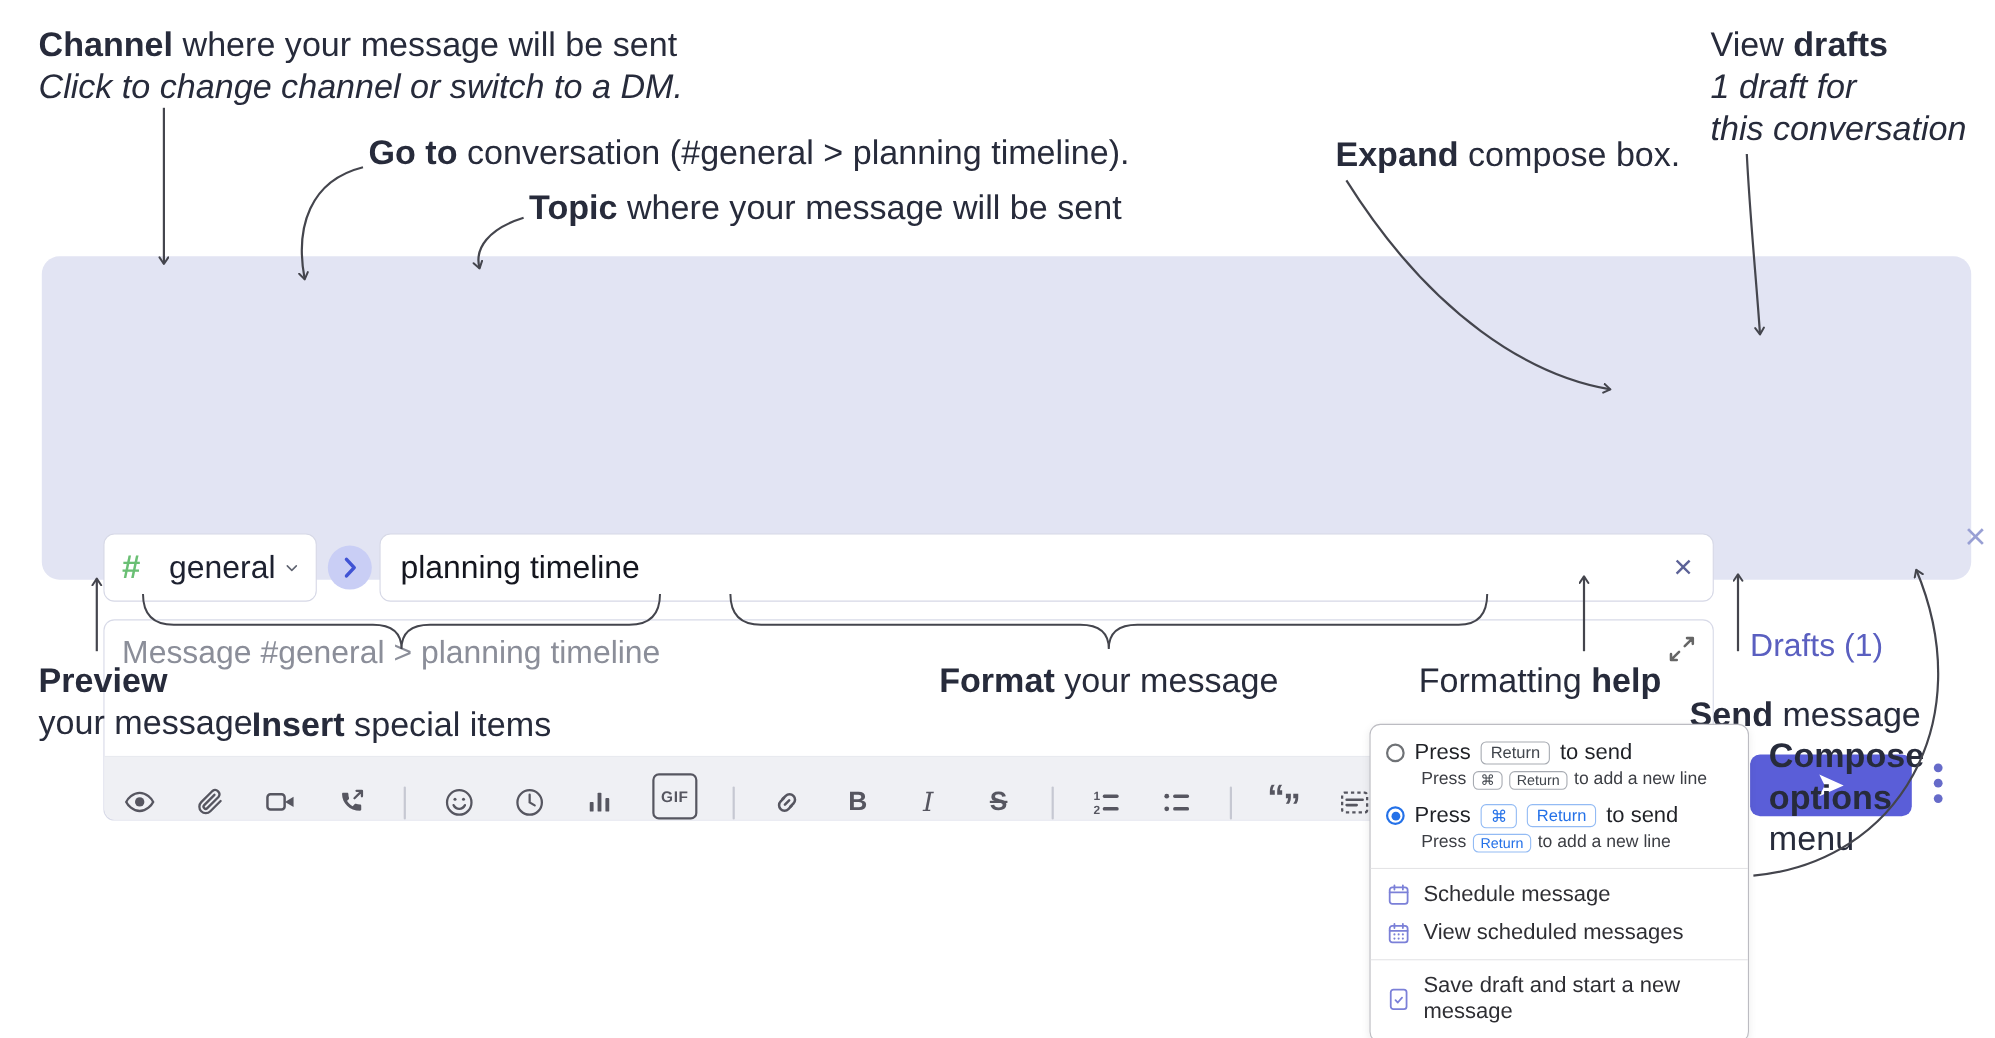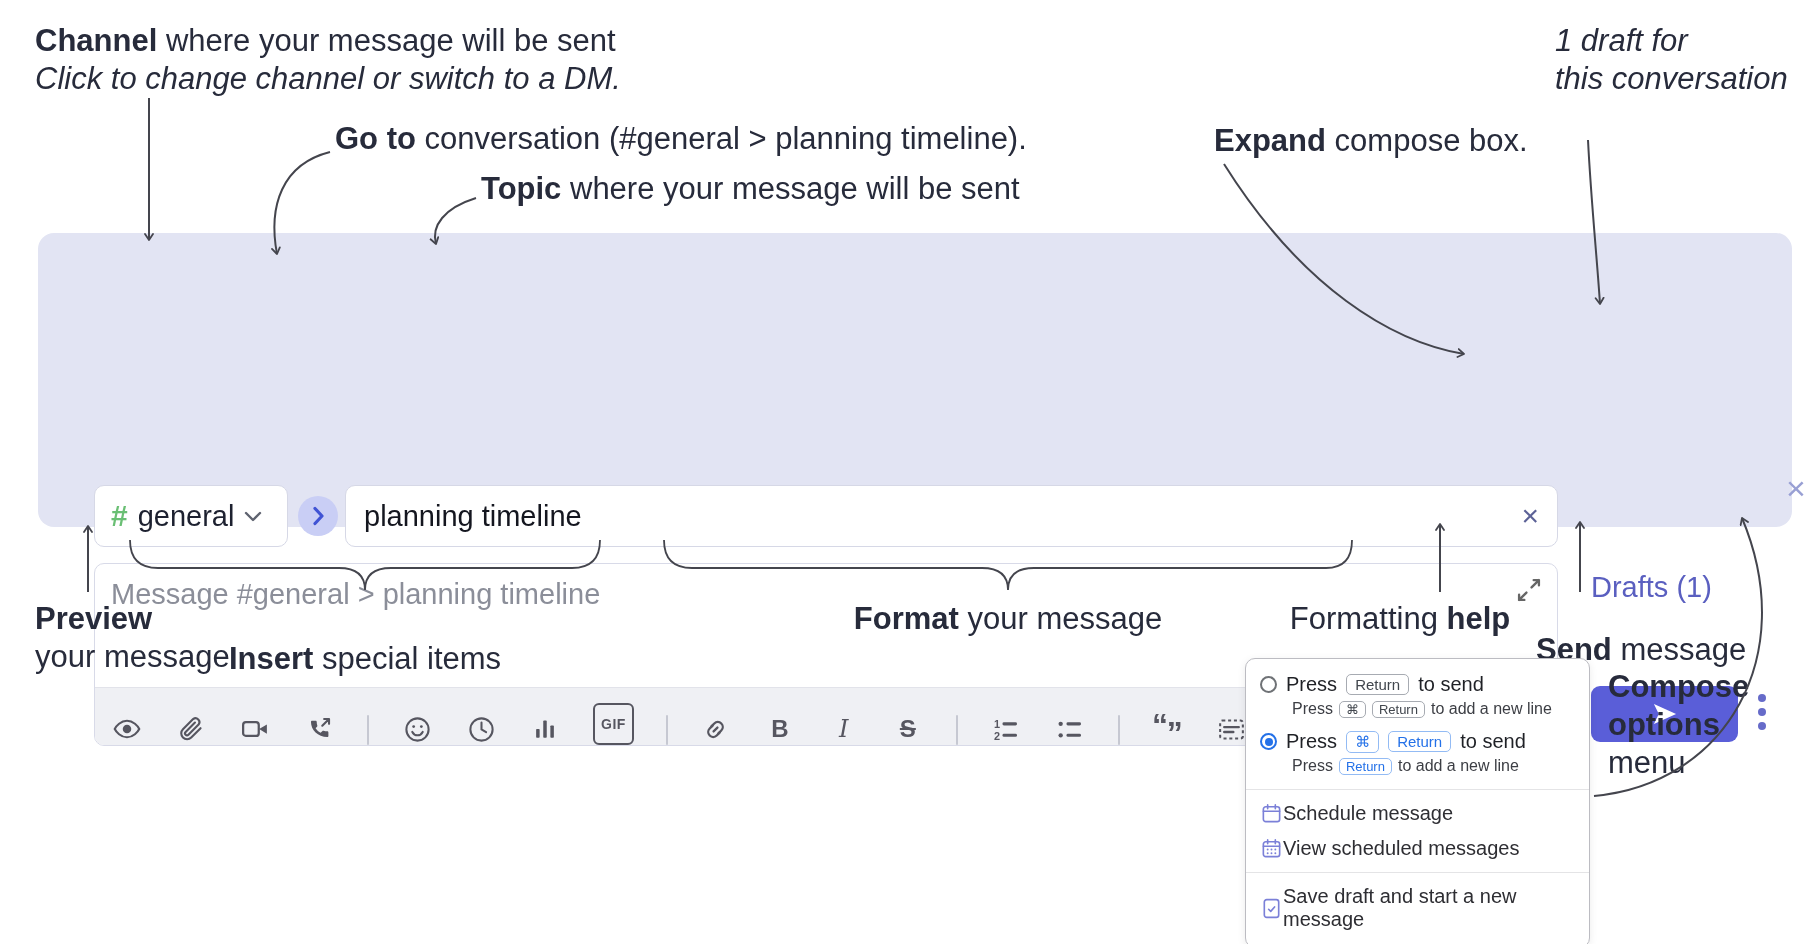--- a/index.html
+++ b/index.html
@@ -9,21 +9,21 @@
   .note{font-size:31px;line-height:38px;color:#272b3b;white-space:nowrap;}
   .note b{font-weight:700;}
   .it{font-style:italic;}
   .ctr{text-align:center;}
 
   
   .compose{left:38px;top:233px;width:1754px;height:294px;background:#e2e4f3;border-radius:16px;}
   .pill{left:56px;top:252px;width:194px;height:62px;background:#fff;border:1.5px solid #d6d8e6;border-radius:10px;
         display:flex;align-items:center;gap:10px;padding:0 16px;box-sizing:border-box;}
   .hash{color:#6abf74;font-weight:700;font-size:30px;}
-  .chname{color:#1d2130;font-size:29px;}
+  .chname{color:#1d2130;font-size:29px;margin-left:16px;}
   .goto-circle{left:260px;top:263px;width:40px;height:40px;border-radius:50%;background:#c9cef5;
         display:flex;align-items:center;justify-content:center;}
   .topic{left:307px;top:252px;width:1213px;height:62px;background:#fff;border:1.5px solid #d6d8e6;border-radius:10px;
         display:flex;align-items:center;padding:0 18px;box-sizing:border-box;}
   .topic-text{font-size:29px;color:#14161f;flex:1;}
   .xclear{color:#5c6297;font-size:30px;line-height:30px;cursor:default;}
   .xclose{left:1748px;top:238px;color:#99a0d4;font-size:34px;line-height:34px;}
   .msgbox{left:56px;top:330px;width:1464px;height:183px;background:#fff;border:1.5px solid #d8dae8;border-radius:10px;box-sizing:border-box;}
   .placeholder{left:16px;top:14px;font-size:29px;color:#8b8e99;}
   .expand-ic{right:14px;top:12px;}
@@ -51,21 +51,21 @@
         box-shadow:0 2px 8px rgba(0,0,0,0.08);padding:10px 0;box-sizing:border-box;font-size:20px;color:#1f2126;}
   .mrow{display:flex;align-items:center;gap:9px;padding:4px 14px;}
   .msub{padding:0 14px 8px 46px;font-size:16px;color:#3c3e44;display:flex;align-items:center;gap:6px;}
   .radio{width:17px;height:17px;border:2px solid #6f7276;border-radius:50%;box-sizing:border-box;flex:0 0 auto;}
   .radio.sel{border-color:#2471e8;position:relative;}
   .radio.sel::after{content:"";position:absolute;left:2.5px;top:2.5px;width:8px;height:8px;border-radius:50%;background:#2471e8;}
   .kbd{border:1px solid #a7abb2;border-radius:5px;padding:1px 8px;color:#41464d;font-size:15px;background:#fff;}
   .kbd.sm{font-size:13px;padding:0 6px;}
   .kbd.blue{border-color:#93bbf4;color:#2471e8;}
   .mdiv{height:1px;background:#e4e4e6;margin:6px 0;}
-  .mitem{display:flex;align-items:center;padding:6px 14px;color:#2e2e33;font-size:20px;}
+  .mitem{display:flex;align-items:center;gap:11px;padding:6px 14px;color:#2e2e33;font-size:20px;}
   .mitem svg{flex:0 0 auto;}
 
   svg text{font-family:"Liberation Sans",sans-serif;}
   .overlay{left:0;top:0;pointer-events:none;}
 </style>
 </head>
 <body>
 
 <div class="stage">
 
@@ -80,20 +80,21 @@
 
   <div class="abs note" style="left:481px;top:170px;">
     <b>Topic</b><span> where your message will be sent</span>
   </div>
 
   <div class="abs note" style="left:1214px;top:122px;">
     <b>Expand</b><span> compose box.</span>
   </div>
 
   <div class="abs note" style="left:1555px;top:22px;">
+    <div><span>View </span><b>drafts</b></div>
     <div class="it">1 draft for</div>
     <div class="it">this conversation</div>
   </div>
 
   <div class="abs compose">
 
     <span class="abs xclose">×</span>
 
     <div class="abs pill">
       <span class="hash">#</span>

